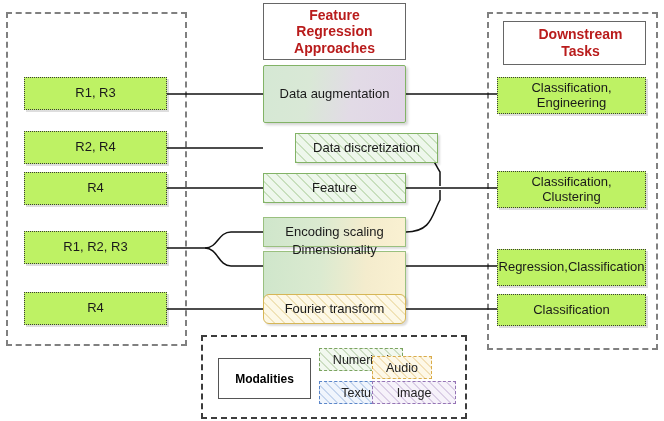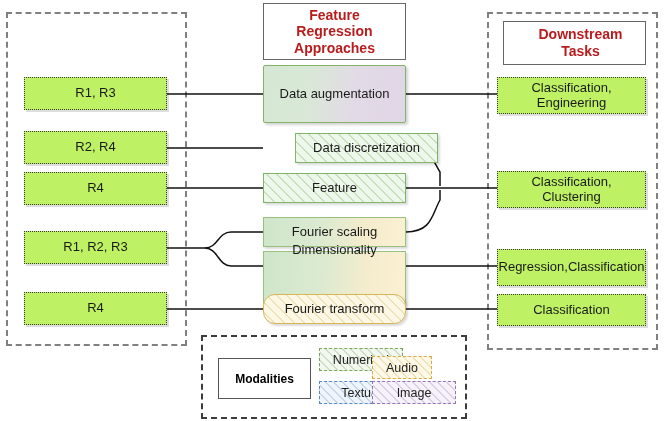--- a/index.html
+++ b/index.html
@@ -74,21 +74,21 @@
     background:linear-gradient(95deg,#cfe6cb 0%,#dbead0 40%,#f4eccd 72%,#faf1d2 100%);
     box-shadow:2px 2px 2px rgba(0,0,0,0.14);
   }
   .m-yellow-hatch{
     border:1.6px solid #d6b656;
     background-color:#fdf8e6;
     background-image:repeating-linear-gradient(45deg,
         rgba(214,182,86,0.32) 0px, rgba(214,182,86,0.32) 1.4px,
         rgba(255,255,255,0) 1.4px, rgba(255,255,255,0) 7px);
     box-shadow:2px 2px 2px rgba(0,0,0,0.14);
-    border-radius:12px;
+    border-radius:6px;
     justify-content:center;
   }
   
   .legend-title{
     position:absolute;
     box-sizing:border-box;
     border:1.8px solid #555;
     background:#fff;
     display:flex;align-items:center;justify-content:center;
     font-weight:bold;font-size:12px;color:#000;
@@ -209,21 +209,21 @@
 
   <div class="node m-green-hatch" style="left:263px;top:133px;width:143px;height:30px;margin-left:32px;">
     <span>Data discretization</span>
   </div>
 
   <div class="node m-green-hatch" style="left:263px;top:173px;width:143px;height:30px;">
     <span>Feature</span>
   </div>
 
   <div class="node m-green-yellow" style="left:263px;top:217px;width:143px;height:30px;">
-    <span>Fourier scaling</span>
+    <span>Encoding scaling</span>
   </div>
 
   <div class="node m-green-yellow" style="left:263px;top:251px;width:143px;height:53px;flex-direction:column;gap:40px;">
     <span>Dimensionality</span>
     <span>reduction</span>
   </div>
 
   <div class="node m-yellow-hatch" style="left:263px;top:294px;width:143px;height:30px;">
     <span>Fourier transform</span>
   </div>

